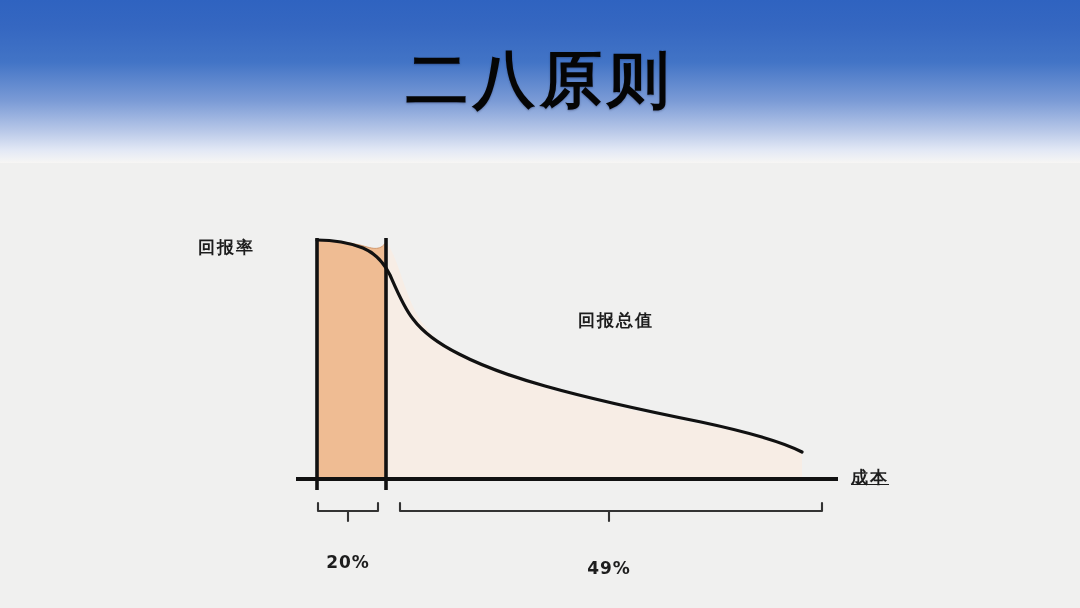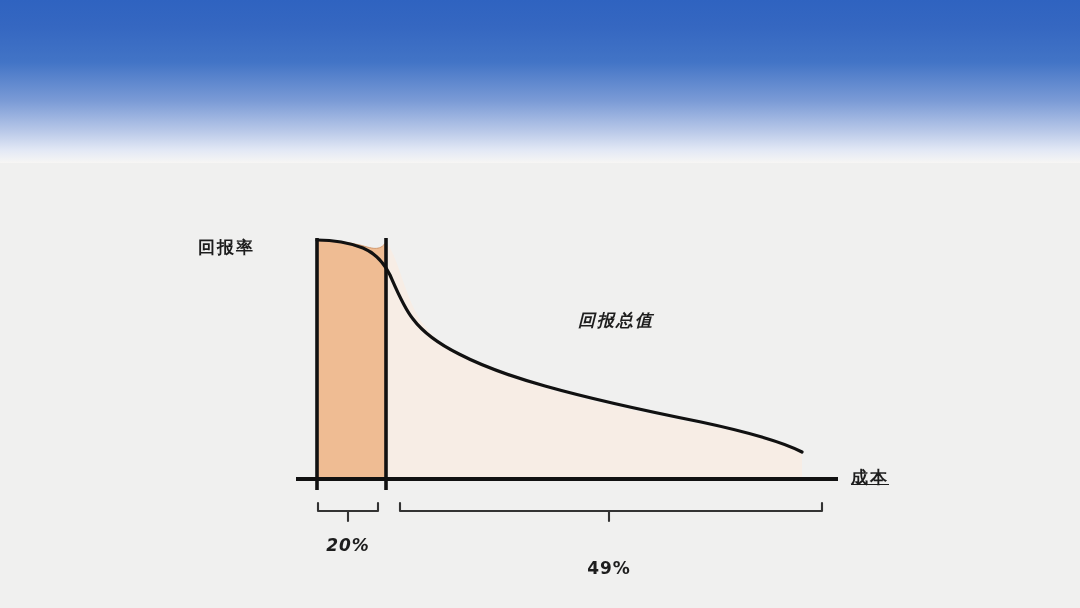--- a/index.html
+++ b/index.html
@@ -87,20 +87,21 @@
   }
   #label-pct-20 { left: 288px; top: 558px; width: 120px; }
   #label-pct-80 { left: 549px; top: 558px; width: 120px; }
 </style>
 </head>
 <body>
 
 <div id="slide">
 
   <div id="header-band"></div>
+  <div id="slide-title">二八原则</div>
 
   <div id="chart-area">
 
     <svg id="chart-svg" width="1080" height="445" viewBox="0 0 1080 445">
 
       <path fill="#f7ede5" stroke="none" d="M 386,79
                C 392,86 396,98 401,112
                C 407,130 413,146 421,158
                C 432,174 446,184 462,193
                C 486,206 514,216 545,225
@@ -136,22 +137,22 @@
       </g>
 
       <g>
         <path fill="none" stroke="#333333" stroke-width="2.1" stroke-linecap="round" stroke-linejoin="round" d="M 400,340 L 400,348 L 822,348 L 822,340"></path>
         <line x1="609" y1="348" x2="609" y2="358" stroke="#333333" stroke-width="2.1" stroke-linecap="round"></line>
       </g>
     </svg>
 
     <div class="chart-label" id="label-y-axis" style="top:73px;">回报率</div>
 
-    <div class="chart-label" id="label-area" style="top:146px;font-style:italic;">回报总值</div>
+    <div class="chart-label" id="label-area" style="top:146px;">回报总值</div>
 
     <div class="chart-label" id="label-x-axis" style="top:303px;text-decoration:underline;">成本</div>
 
-    <div class="pct-label" id="label-pct-20" style="top:372px;font-style:italic;">20%</div>
+    <div class="pct-label" id="label-pct-20" style="top:389px;">20%</div>
 
     <div class="pct-label" id="label-pct-80" style="top:395px;">49%</div>
 
   </div>
 </div>
 
 </body></html>

